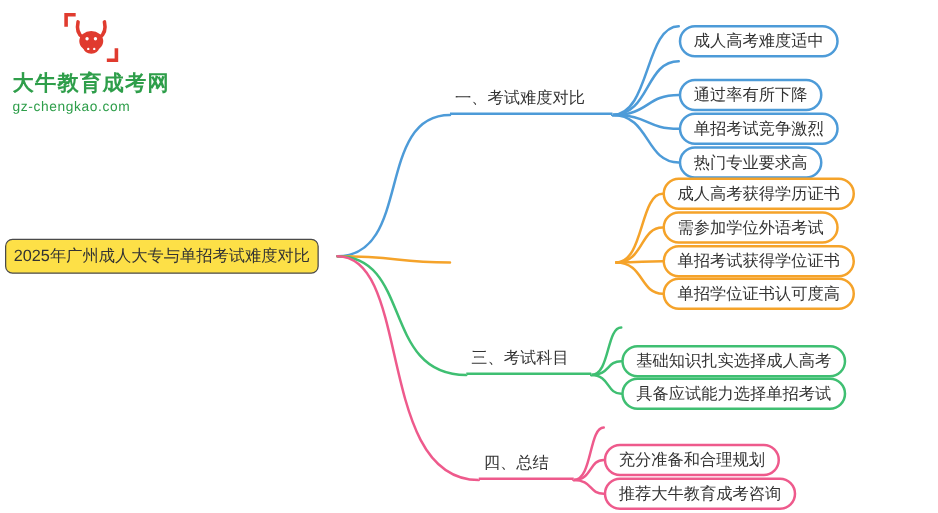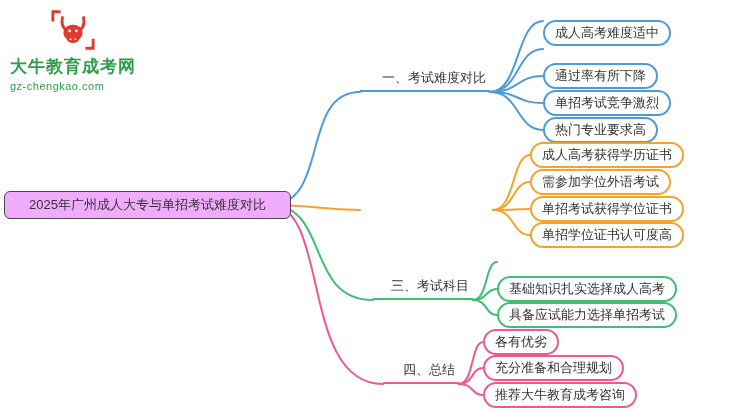--- a/index.html
+++ b/index.html
@@ -15,26 +15,26 @@
   .logo-domain{font-size:11px;color:var(--brand-green);margin-top:3px;letter-spacing:.5px;}
   
   .wires{position:absolute;left:0;top:0;z-index:0;}
   .wires path{fill:none;stroke-width:2;stroke-linecap:round;}
   .st-blue{stroke:var(--blue);}
   .st-orange{stroke:var(--orange);}
   .st-green{stroke:var(--green);}
   .st-pink{stroke:var(--pink);}
   
   .central{
-    position:absolute;left:4px;top:191px;z-index:2;background:#f0abfc;
-    border:1.5px solid #4a4a4a;border-radius:6px;padding:4px 24px;
+    position:absolute;left:4px;top:191px;z-index:2;background:#fde047;
+    border:1.5px solid #4a4a4a;border-radius:6px;padding:4px 6px;
     font-size:13px;line-height:18px;white-space:nowrap;font-weight:500;
   }
   .branch-label{
-    position:absolute;z-index:2;background:#fff;text-align:right;
+    position:absolute;z-index:2;background:#fff;text-align:left;
     font-size:13px;line-height:18px;padding:3px 4px;white-space:nowrap;box-sizing:border-box;
   }
   .bl-1{left:360px;top:66px;width:130px;border-bottom:2px solid var(--blue);}
   .bl-2{left:360px;top:184px;width:133px;border-bottom:2px solid var(--orange);}
   .bl-3{left:373px;top:274px;width:100px;border-bottom:2px solid var(--green);}
   .bl-4{left:383px;top:358px;width:76px;border-bottom:2px solid var(--pink);}
   .leaf{
     position:absolute;z-index:2;background:#fff;border-radius:14px;border:2px solid #999;
     padding:2px 10px;font-size:13px;line-height:18px;white-space:nowrap;
   }
@@ -111,17 +111,16 @@
   <div class="leaf blue n-b1c4">热门专业要求高</div>
 
   <div class="leaf orange n-b2c0">成人高考获得学历证书</div>
   <div class="leaf orange n-b2c1">需参加学位外语考试</div>
   <div class="leaf orange n-b2c2">单招考试获得学位证书</div>
   <div class="leaf orange n-b2c3">单招学位证书认可度高</div>
 
   <div class="leaf green n-b3c1">基础知识扎实选择成人高考</div>
   <div class="leaf green n-b3c2">具备应试能力选择单招考试</div>
 
-  <div class="leaf pink n-b4c0">各有优劣</div>
   <div class="leaf pink n-b4c1">充分准备和合理规划</div>
   <div class="leaf pink n-b4c2">推荐大牛教育成考咨询</div>
 
 </div>
 
 </body></html>

